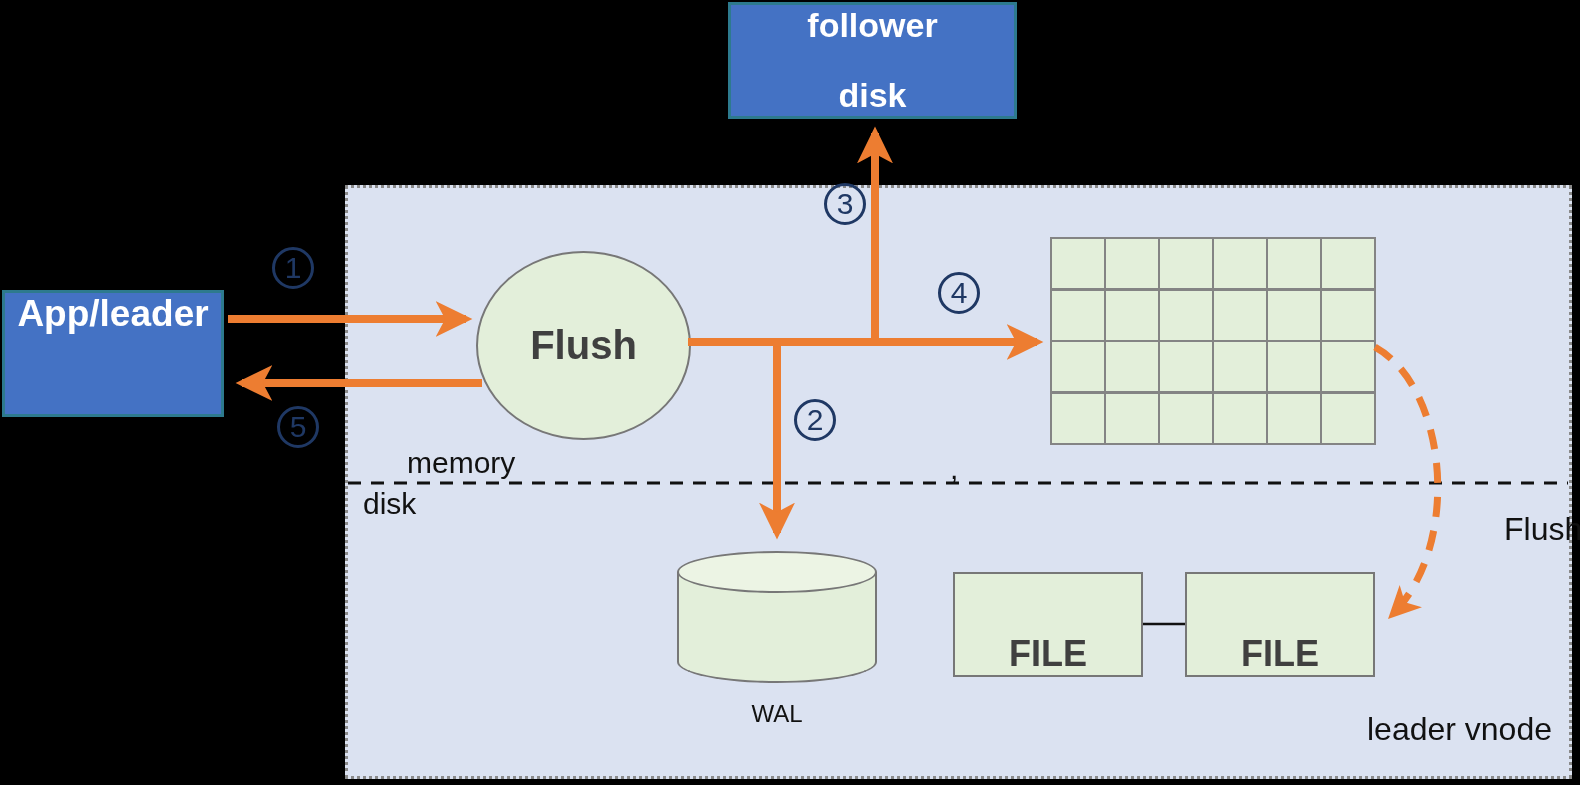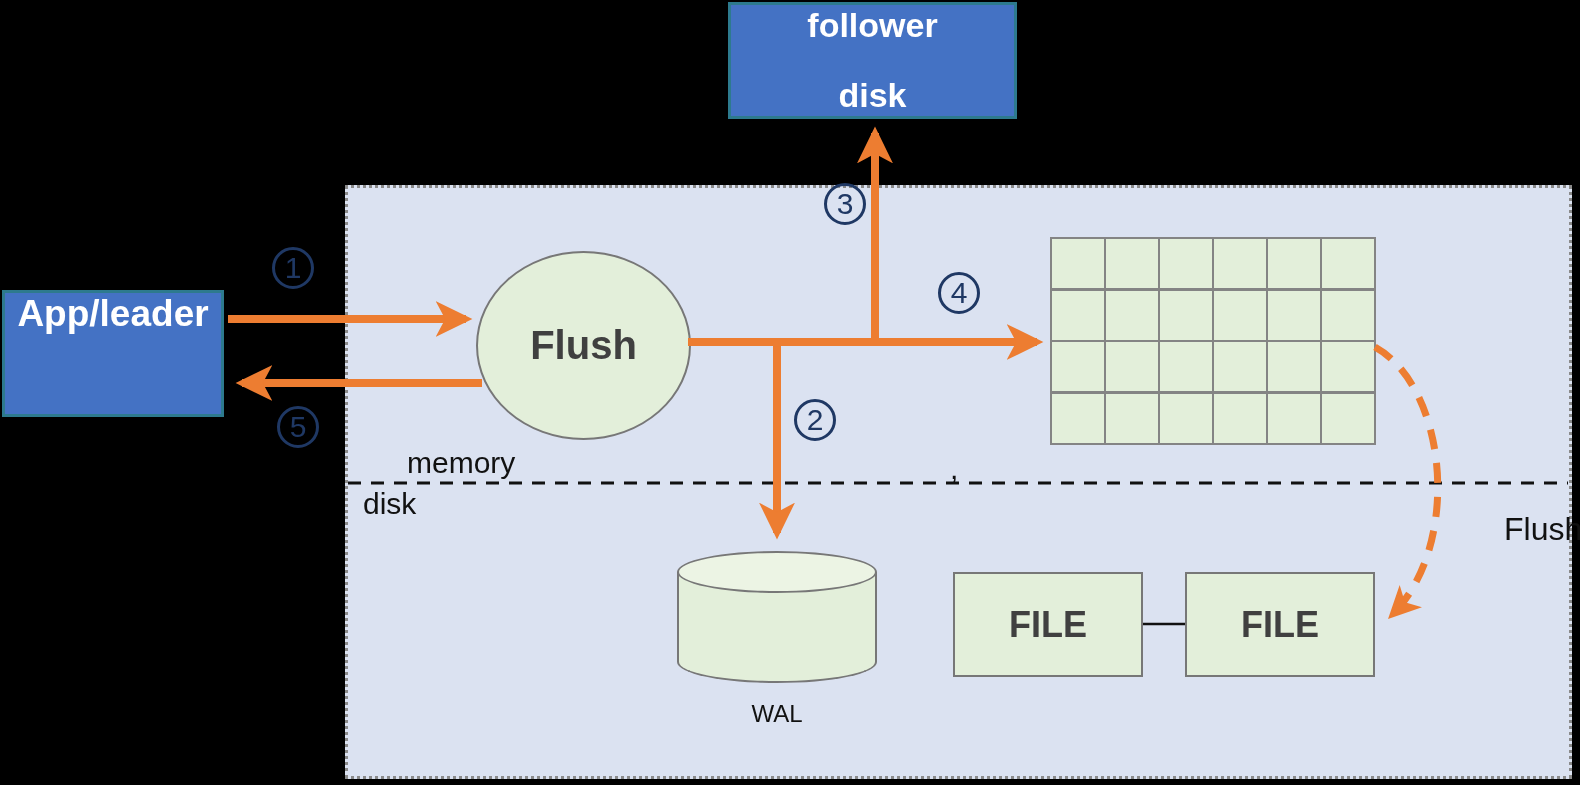--- a/index.html
+++ b/index.html
@@ -72,21 +72,21 @@
   .cyl-top{
     left:677px;top:551px;width:200px;height:42px;
     background:var(--green-light);
     border:2.5px solid var(--gray-border);border-radius:50%;
     box-sizing:border-box;z-index:3;
   }
 
   
   .file-node{
     background:var(--green);border:2.5px solid var(--gray-border);
-    display:flex;align-items:center;justify-content:center;
+    display:flex;align-items:flex-end;justify-content:center;
     font-size:36px;font-weight:bold;color:var(--text-dark);
     box-sizing:border-box;z-index:2;
   }
   .file-left{left:953px;top:572px;width:190px;height:105px;}
   .file-right{left:1185px;top:572px;width:190px;height:105px;}
 
   
   .badge{
     width:42px;height:42px;border-radius:50%;
     border:3px solid var(--step-navy);color:var(--step-navy);
@@ -164,20 +164,21 @@
   <div class="abs file-node file-left">
     <span>FILE</span>
   </div>
   <div class="abs file-node file-right">
     <span>FILE</span>
   </div>
 
   <div class="abs lbl lbl-memory">memory</div>
   <div class="abs lbl lbl-disk">disk</div>
   <div class="abs lbl lbl-flush">Flush</div>
+  <div class="abs lbl lbl-leader">leader vnode</div>
   <div class="abs lbl lbl-divider-mark">,</div>
 
   <div class="abs badge badge-1">1</div>
   <div class="abs badge badge-2">2</div>
   <div class="abs badge badge-3">3</div>
   <div class="abs badge badge-4">4</div>
   <div class="abs badge badge-5">5</div>
 
   <svg class="arrows" width="1580" height="785" viewBox="0 0 1580 785">
     <defs>

